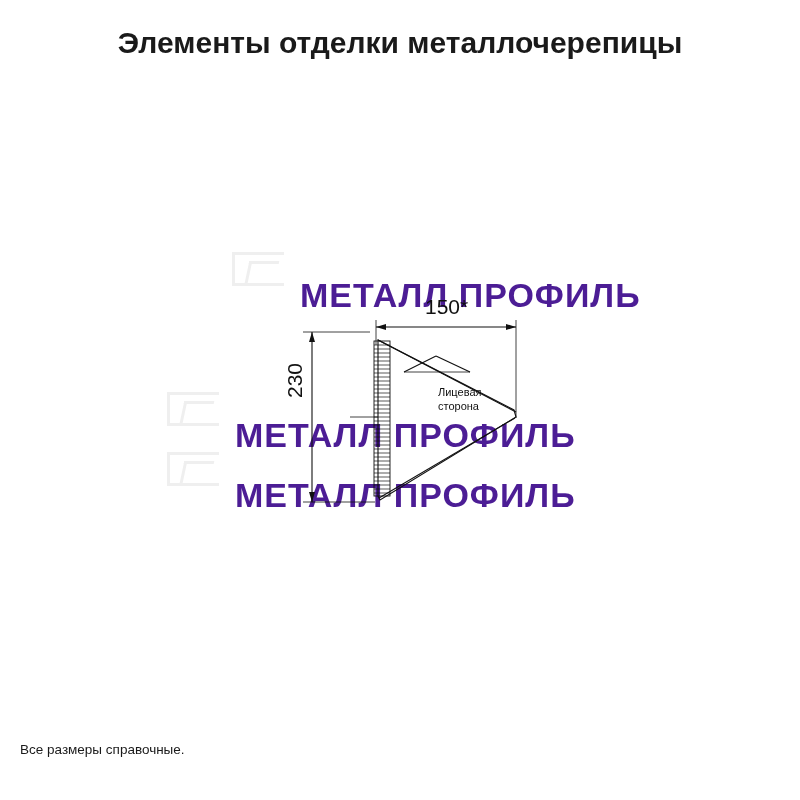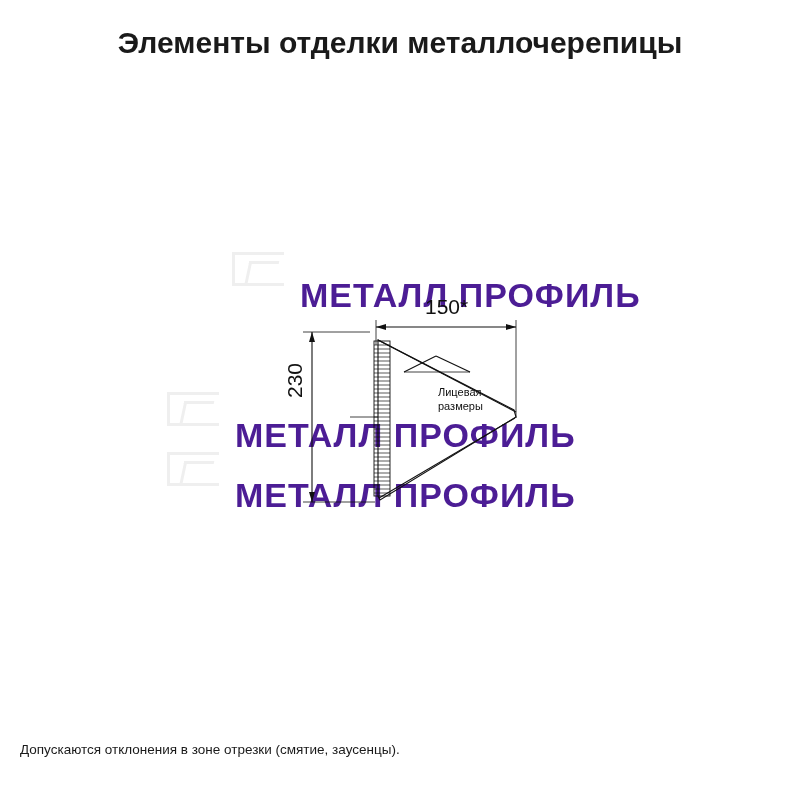--- a/index.html
+++ b/index.html
@@ -216,20 +216,20 @@
       <line x1="436" y1="356" x2="470" y2="372"></line>
       <line x1="404" y1="372" x2="470" y2="372" stroke-width="0.8"></line>
 
     </g>
   </svg>
 
   <div class="dim-label dim-180">150*</div>
   <div class="dim-label dim-230">230</div>
   <div class="face-label">
     <div>Лицевая</div>
-    <div>размеры</div>
+    <div>сторона</div>
   </div>
 
   <div class="footer">
-    <div>Допускаются отклонения в зоне отрезки (смятие, заусенцы).</div>
+    <div>Все размеры справочные.</div>
   </div>
 
 </div>
 
 </body></html>

